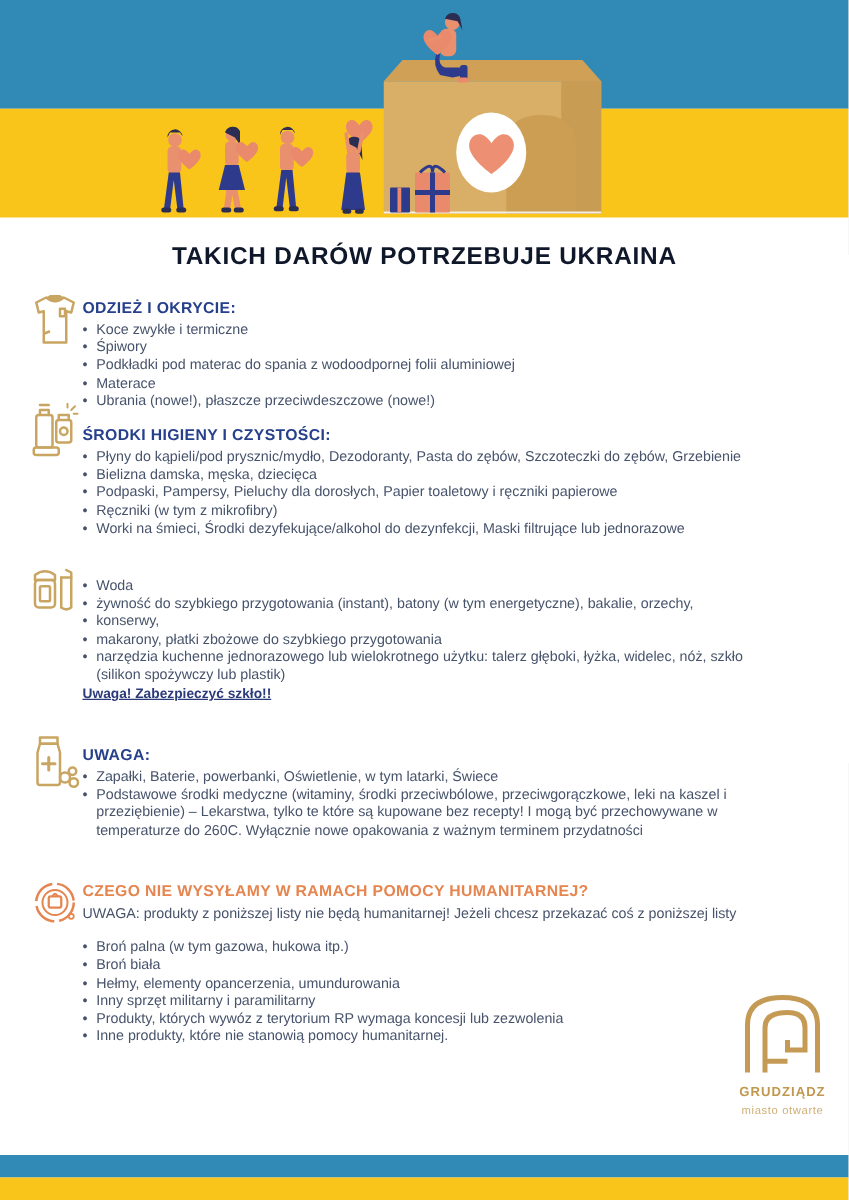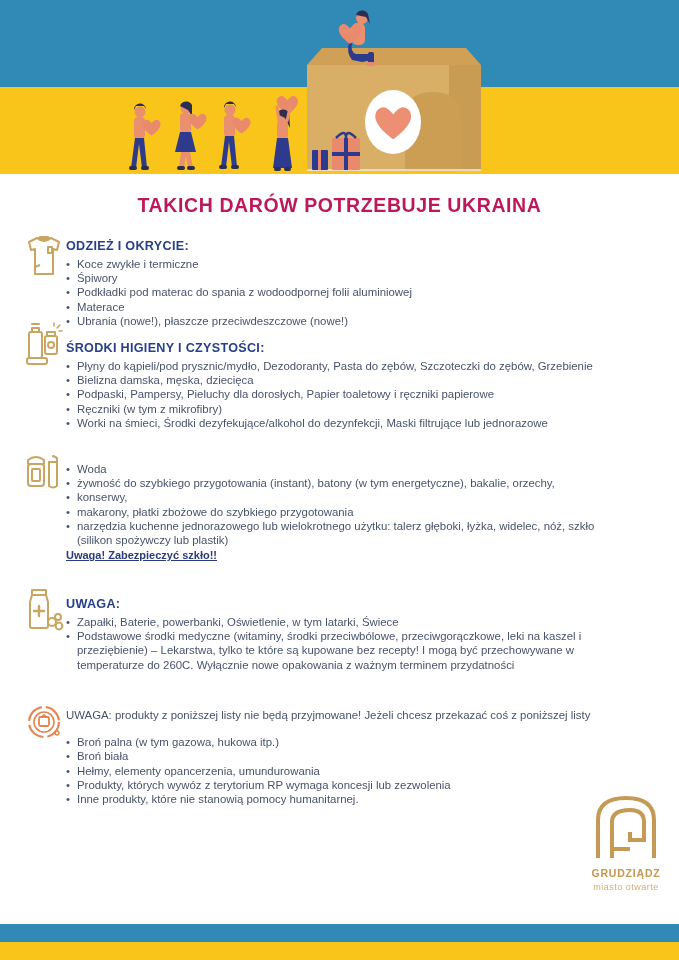--- a/index.html
+++ b/index.html
@@ -7,21 +7,21 @@
   .page{position:relative;width:679px;height:960px;background:#ffffff;overflow:hidden;margin:0 auto;}
 
   
   .hero{position:absolute;top:0;left:0;width:679px;height:174px;}
   .hero .band-blue{position:absolute;top:0;left:0;width:100%;height:87px;background:#3189b5;}
   .hero .band-yellow{position:absolute;top:87px;left:0;width:100%;height:87px;background:#f9c51a;}
   .hero svg{position:absolute;top:0;left:0;}
 
   
   .title{position:absolute;top:194px;left:0;width:679px;text-align:center;
-         font-size:19.5px;font-weight:bold;letter-spacing:.6px;color:#be185d;}
+         font-size:19.5px;font-weight:bold;letter-spacing:.6px;color:#0f172a;}
 
   
   .section{position:absolute;left:66px;width:545px;}
   .sec-icon{position:absolute;left:24px;width:40px;height:44px;}
   .sec-title{font-size:12.6px;font-weight:bold;color:#27408c;letter-spacing:.3px;margin:0 0 4px 0;}
   .sec-title.orange{color:#e5854f;}
   ul.items{list-style:none;margin:0;padding:0;font-size:11.4px;line-height:14.2px;color:#47536b;}
   ul.items li{position:relative;padding-left:11px;}
   ul.items li::before{content:"•";position:absolute;left:0;top:0;color:#47536b;}
   .note{font-size:11px;line-height:14.2px;font-weight:bold;color:#2b3a7a;margin-top:1px;text-decoration:underline;}
@@ -217,26 +217,28 @@
 
   <div class="section" style="top:597px">
     <div class="sec-title">UWAGA:</div>
     <ul class="items">
       <li>Zapałki, Baterie, powerbanki, Oświetlenie, w tym latarki, Świece</li>
       <li>Podstawowe środki medyczne (witaminy, środki przeciwbólowe, przeciwgorączkowe, leki na kaszel i przeziębienie) – Lekarstwa, tylko te które są kupowane bez recepty! I mogą być przechowywane w temperaturze do 260C. Wyłącznie nowe opakowania z ważnym terminem przydatności</li>
     </ul>
   </div>
 
   <div class="section" style="top:706px">
-    <p class="intro">UWAGA: produkty z poniższej listy nie będą przyjmowane! Jeżeli chcesz przekazać coś z poniższej listy</p>
+    <div class="sec-title orange">CZEGO NIE WYSYŁAMY W RAMACH POMOCY HUMANITARNEJ?</div>
+    <p class="intro">UWAGA: produkty z poniższej listy nie będą humanitarnej! Jeżeli chcesz przekazać coś z poniższej listy</p>
     <div class="gap"></div>
     <ul class="items">
       <li>Broń palna (w tym gazowa, hukowa itp.)</li>
       <li>Broń biała</li>
       <li>Hełmy, elementy opancerzenia, umundurowania</li>
+      <li>Inny sprzęt militarny i paramilitarny</li>
       <li>Produkty, których wywóz z terytorium RP wymaga koncesji lub zezwolenia</li>
       <li>Inne produkty, które nie stanowią pomocy humanitarnej.</li>
     </ul>
   </div>
 
   <div class="logo">
     <svg width="72" height="68" viewBox="0 0 72 68">
       <g fill="none" stroke="#c49a55" stroke-width="4" stroke-linejoin="miter">
         <path d="M8 66 L8 28 Q8 6 36 6 Q64 6 64 28 L64 66"></path>
         <path d="M22 66 L22 30 Q22 18 40 18 Q54 18 54 30 L54 48 L40 48 L40 40"></path>

